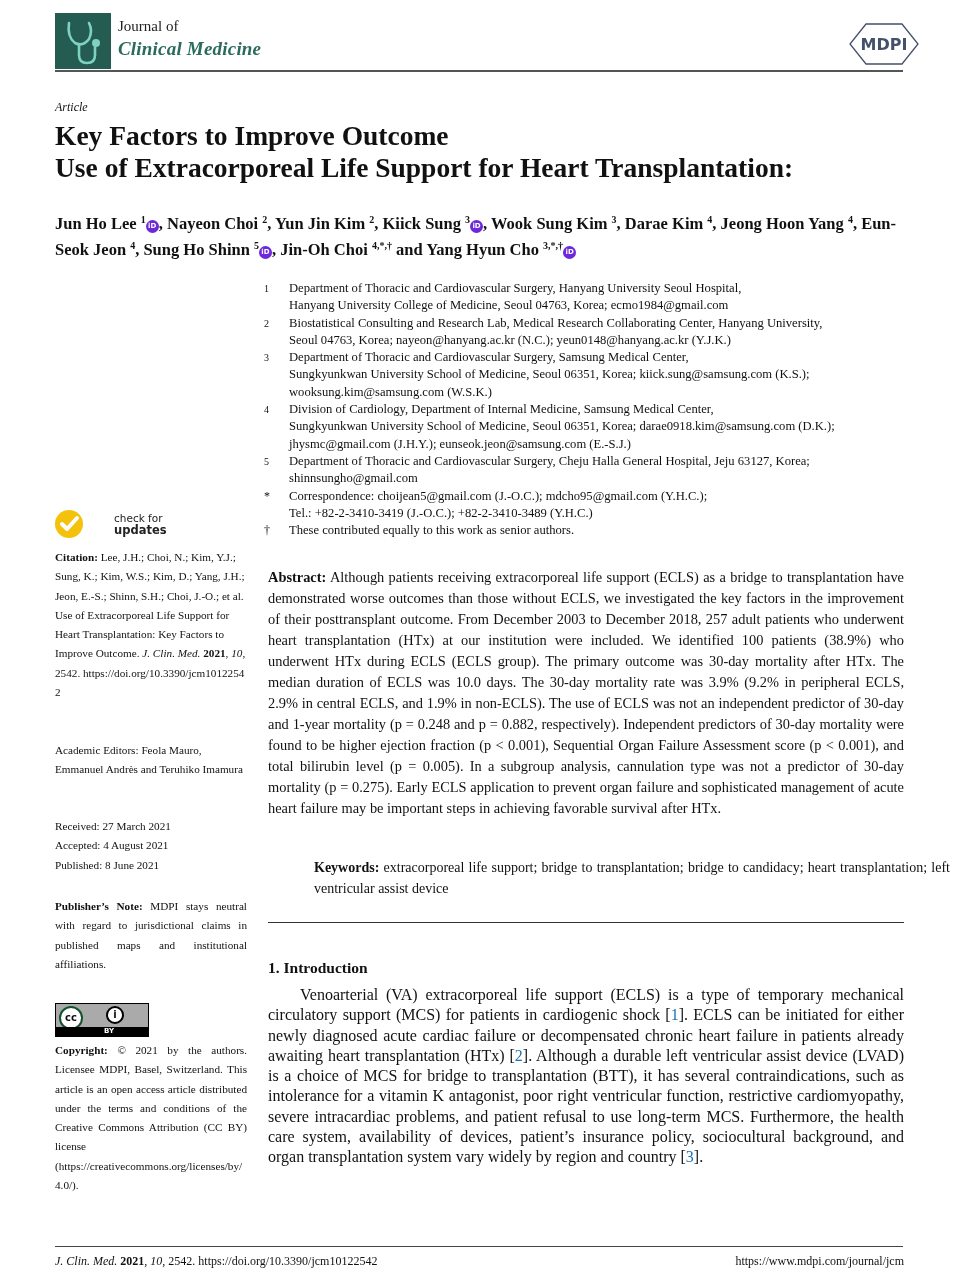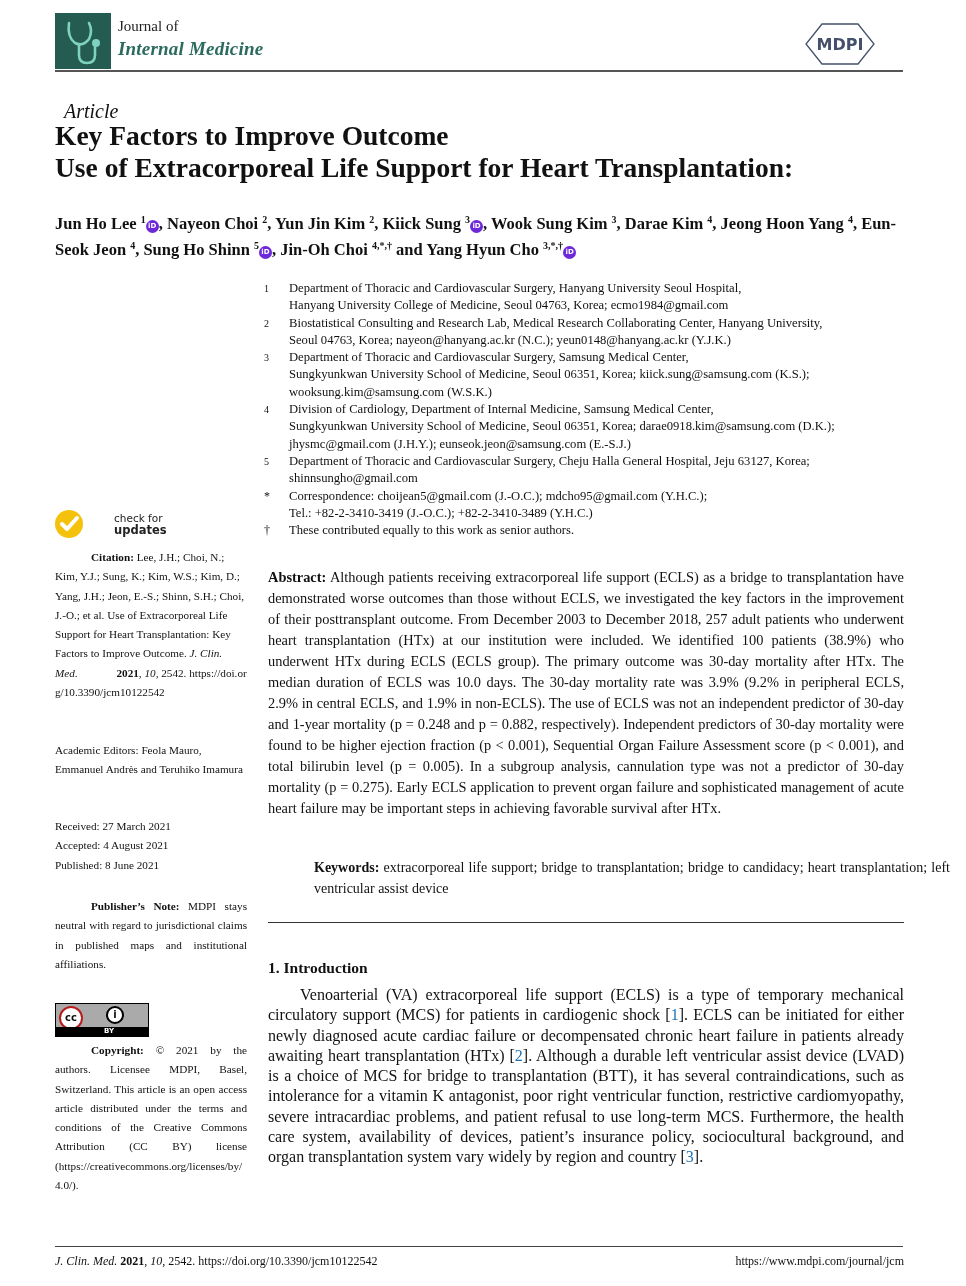--- a/index.html
+++ b/index.html
@@ -7,48 +7,48 @@
     width: 966px; height: 1286px; position: relative; overflow: hidden;
     font-family: "Liberation Serif", "DejaVu Serif", serif; color: #111;
   }
   .abs { position: absolute; }
 
   
   .logo-box { left: 55px; top: 13px; width: 56px; height: 56px; background: #245c52; }
   .journal-of { left: 118px; top: 18px; font-size: 15px; color: #222; }
   .journal-name { left: 118px; top: 38px; font-size: 19px; font-style: italic; font-weight: bold; color: #2b6b5e; letter-spacing: 0.2px; }
   .header-rule { left: 55px; top: 70px; width: 848px; height: 2px; background: #555; }
-  .mdpi { left: 804px; top: 22px; width: 72px; height: 44px; text-align: right; }
-
-  .article-type { left: 55px; top: 100px; font-size: 20px; font-style: italic; margin-left: 9px; }
+  .mdpi { left: 848px; top: 22px; width: 72px; height: 44px; text-align: right; }
+
+  .article-type { left: 55px; top: 100px; font-size: 12px; font-style: italic; }
   .title { left: 55px; top: 120px; width: 860px; font-size: 27.5px; font-weight: bold; line-height: 32px; }
   .authors { left: 55px; top: 209px; width: 860px; font-size: 16.5px; font-weight: bold; line-height: 22px; }
   .authors sup { font-size: 10px; vertical-align: 6px; font-weight: bold; }
   .orcid { display: inline-block; width: 13px; height: 13px; border-radius: 50%; background: #6d28d9; color: #fff; font-size: 7px; font-family: "DejaVu Sans", sans-serif; text-align: center; line-height: 13px; vertical-align: 1px; font-weight: bold; }
 
   
   .affil { left: 264px; top: 280px; width: 650px; font-size: 12.6px; line-height: 17.3px; }
   .affil-row { display: flex; }
   .affil-mark { width: 25px; flex: none; font-size: 10px; padding-top: 0px; }
   .affil-mark.sym { font-size: 12px; }
 
   
   .check-updates { left: 55px; top: 508px; width: 120px; height: 32px; display: flex; align-items: center; gap: 26px; }
   .check-circle { width: 28px; height: 28px; border-radius: 50%; background: #f4c20d; position: relative; flex: none; }
   .check-text { margin-left: 5px; font-family: "DejaVu Sans", sans-serif; font-size: 10.5px; line-height: 12px; color: #222; }
   .check-text b { font-size: 11.5px; }
   .sidebar { left: 55px; width: 192px; font-size: 11.2px; line-height: 19.3px; color: #111; }
-  .sidebar b { font-weight: bold; margin-left: 36px; }
+  .sidebar b { font-weight: bold; }
   .cite { top: 548px; }
   .editors { top: 741px; }
   .dates { top: 817px; }
   .pubnote { top: 897px; text-align: justify; }
   .cc-badge { left: 55px; top: 1003px; width: 92px; height: 32px; background: #aaa; border: 1px solid #000; }
   .cc-badge .cc-bottom { position: absolute; left: 0; bottom: 0; width: 100%; height: 9px; background: #000; color: #fff; font-size: 7px; font-family: "DejaVu Sans", sans-serif; text-align: right; box-sizing: border-box; padding-right: 34px; line-height: 9px; font-weight: bold; margin-top: 44px; }
-  .cc-circle { position: absolute; left: 3px; top: 2px; width: 24px; height: 24px; border-radius: 50%; background: #fff; border: 2px solid #b91c1c; box-sizing: border-box; font-family: "DejaVu Sans", sans-serif; font-weight: bold; font-size: 10px; line-height: 20px; text-align: center; }
+  .cc-circle { position: absolute; left: 3px; top: 2px; width: 24px; height: 24px; border-radius: 50%; background: #fff; border: 2px solid #14532d; box-sizing: border-box; font-family: "DejaVu Sans", sans-serif; font-weight: bold; font-size: 10px; line-height: 20px; text-align: center; }
   .by-circle { position: absolute; left: 50px; top: 2px; width: 18px; height: 18px; border-radius: 50%; background: #fff; border: 2px solid #000; box-sizing: border-box; font-family: "DejaVu Sans", sans-serif; font-weight: bold; font-size: 10px; line-height: 14px; text-align: center; }
   .copyright { top: 1041px; text-align: justify; }
 
   
   .main { left: 268px; width: 636px; font-size: 14.4px; line-height: 21px; text-align: justify; }
   .abstract { top: 567px; }
   .keywords { top: 857px; font-size: 14px; margin-left: 46px; }
   .main-rule { left: 268px; top: 922px; width: 636px; height: 1px; background: #333; }
   .section-heading { left: 268px; top: 959px; font-size: 15.5px; font-weight: bold; }
   .intro { top: 985px; font-size: 16px; line-height: 20.3px; }
@@ -65,21 +65,21 @@
 <body>
 
 <div class="abs logo-box">
   <svg width="56" height="56" viewBox="0 0 56 56">
     <path d="M14 10 Q12 24 20 30 Q28 34 34 26 Q38 18 34 10" fill="none" stroke="#7fd1c0" stroke-width="2.6" stroke-linecap="round"></path>
     <path d="M24 32 L24 42 Q24 50 32 50 Q40 50 40 42 L40 34" fill="none" stroke="#7fd1c0" stroke-width="2.6" stroke-linecap="round"></path>
     <circle cx="41" cy="30" r="4" fill="#7fd1c0"></circle>
   </svg>
 </div>
 <div class="abs journal-of">Journal of</div>
-<div class="abs journal-name">Internal Medicine</div>
+<div class="abs journal-name">Clinical Medicine</div>
 <div class="abs header-rule"></div>
 <div class="abs mdpi">
   <svg width="72" height="44" viewBox="0 0 72 44">
     <polygon points="18,2 54,2 70,22 54,42 18,42 2,22" fill="none" stroke="#45506b" stroke-width="1.3"></polygon>
     <text x="36" y="28" text-anchor="middle" font-family="DejaVu Sans, sans-serif" font-weight="bold" font-size="16" fill="#45506b">MDPI</text>
   </svg>
 </div>
 
 <div class="abs article-type">Article</div>
 <div class="abs title">

